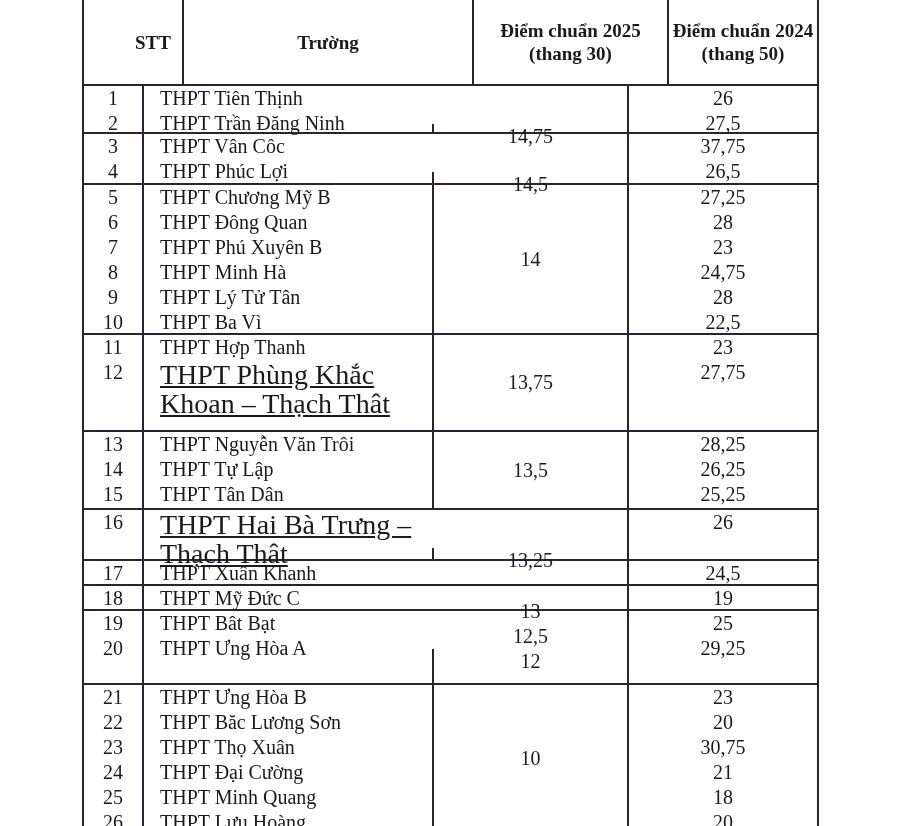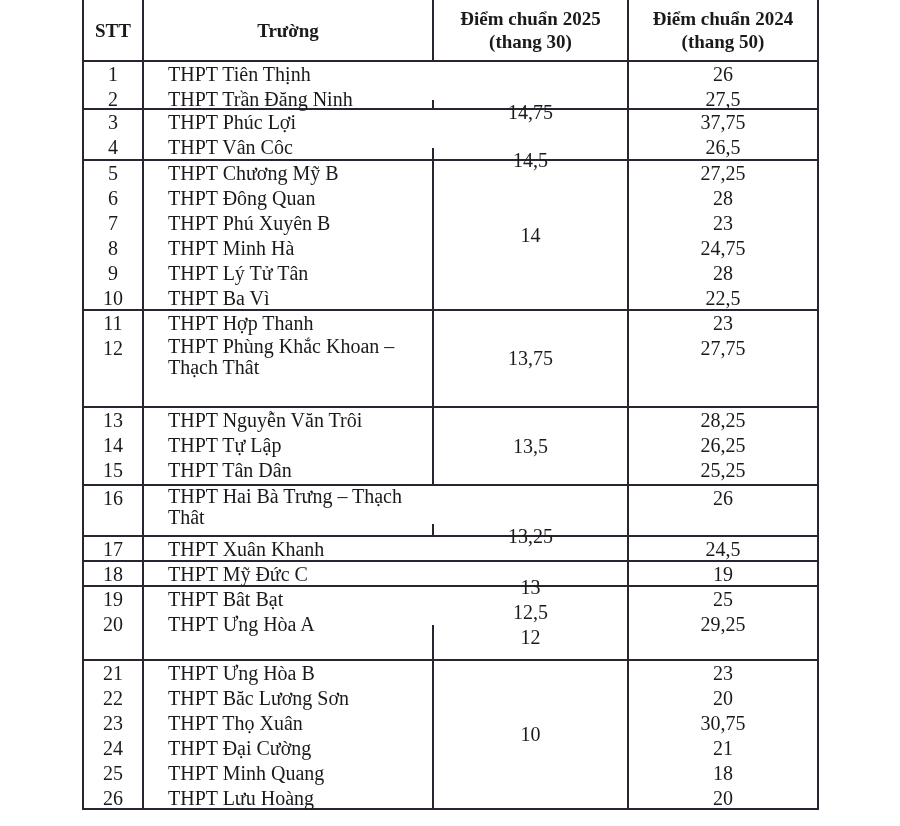--- a/index.html
+++ b/index.html
@@ -1,35 +1,35 @@
 <!DOCTYPE html>
 <html><head>
   <meta charset="utf-8">
   <style>
     html, body { margin: 0; padding: 0; background: #ffffff; }
     body { width: 900px; height: 826px; position: relative; overflow: hidden;
            font-family: "Liberation Serif", "DejaVu Serif", serif; color: #1a1a1a; }
     .tbl { position: absolute; left: 82px; top: -2px; width: 737px;
            border: 2px solid #2b2430; box-sizing: border-box; }
     .row { display: flex; border-top: 2px solid #2b2430; box-sizing: border-box; }
-    .row.head { border-top: none; height: 60px; }
+    .row.head { border-top: none; height: 84px; padding-left: 40px; }
     .cell { box-sizing: border-box; border-left: 2px solid #2b2430; }
     .cell:first-child { border-left: none; }
     .c-stt { width: 58px; text-align: center; }
-    .c-name { width: 290px; padding-left: 24px; }
+    .c-name { width: 290px; padding-left: 16px; }
     .c-y25 { width: 195px; text-align: center; }
     .c-y24 { flex: 1; text-align: center; }
     .head .cell { display: flex; align-items: center; justify-content: center;
                   font-weight: bold; font-size: 19px; line-height: 23px; text-align: center; }
     .head .c-name { padding-left: 0; }
     .line { font-size: 20px; line-height: 25px; height: 25px; white-space: nowrap; }
     .grp .c-y25 { display: flex; justify-content: center; }
     .grp .c-y25.mid { align-items: center; }
     .grp .c-y25.top { align-items: flex-start; margin-top: 38px; }
-    .name-wrap { white-space: normal; font-size: 20px; line-height: 21px; }
+    .name-wrap { white-space: normal; font-size: 28px; line-height: 29px; text-decoration: underline; }
   </style>
 </head>
 <body>
 
 <div class="tbl">
   <div class="row head">
     <div class="cell c-stt">
         <span>STT</span>
       </div>
     <div class="cell c-name">
@@ -59,22 +59,22 @@
           <div class="line">26</div>
           <div class="line">27,5</div>
         </div>
       </div>
       <div class="row grp" style="height: 51px;">
         <div class="cell c-stt">
           <div class="line">3</div>
           <div class="line">4</div>
         </div>
         <div class="cell c-name">
+          <div class="line">THPT Vân Côc</div>
           <div class="line">THPT Phúc Lợi</div>
-          <div class="line">THPT Vân Côc</div>
         </div>
         <div class="cell c-y25 top">
           <div class="line">14,5</div>
         </div>
         <div class="cell c-y24">
           <div class="line">37,75</div>
           <div class="line">26,5</div>
         </div>
       </div>
       <div class="row grp" style="height: 150px;">

